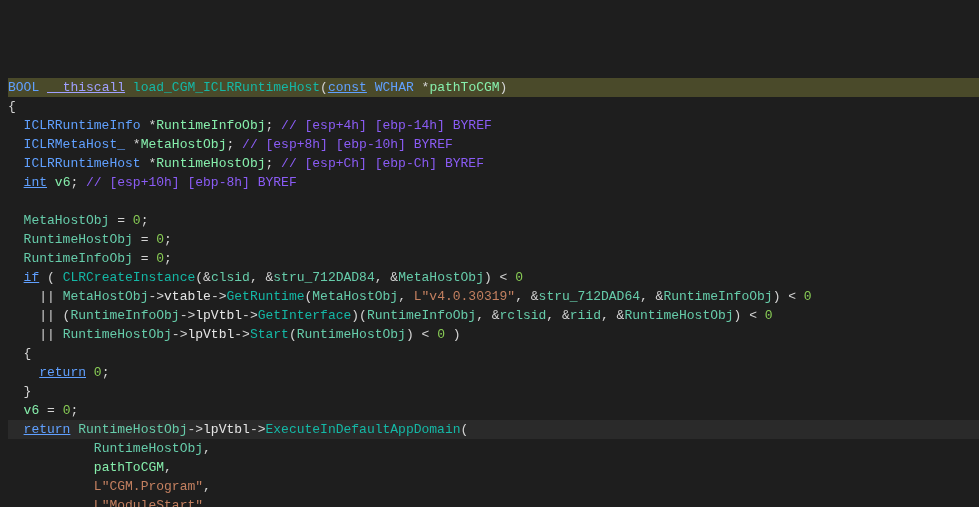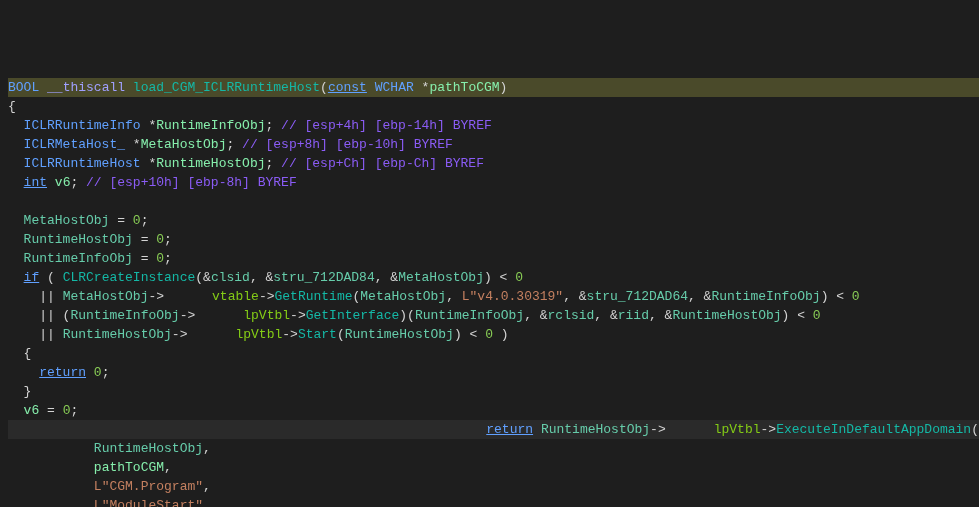--- a/index.html
+++ b/index.html
@@ -9,30 +9,30 @@
     font-size: 13px;
     line-height: 19px;
     color: #d4d4d4;
     width: 979px;
     height: 507px;
     overflow: hidden;
     padding: 2px 0 0 8px;
     white-space: pre;
   }
   .line { display: block; }
-  .line-hl { background: #2a2a2a; display: block; width: 100%; text-align: right; }
+  .line-hl { background: #2a2a2a; display: block; width: 100%; }
   .kw   { color: #60a0ff; text-decoration: underline; }      
   .type { color: #60a0ff; text-align: center; }      
-  .id   { color: #84cc16; margin-left: 48px; }      
+  .id   { color: #e5e5e5; }      
   .var  { color: #66ccaa; }      
   .call { color: #14b8a6; }      
   .comm { color: #8b5cf6; }      
   .lit  { color: #88cc55; }      
   .str  { color: #c48060; }      
-  .modf { color: #a0a0ff; }      
+  .modf { color: #a0a0ff; text-decoration: underline; }      
   .gold { color: #86efac; }      
   .sym  { color: #d4d4d4; }
   .hdr  { background: #4a4a2a; display:block; width:100%; }
 </style>
 </head>
 <body>
 
 
 
 <div id="code"><span class="line hdr"><span class="type">BOOL</span> <span class="modf">__thiscall</span> <span class="call">load_CGM_ICLRRuntimeHost</span><span class="sym">(</span><span class="kw">const</span> <span class="type">WCHAR</span> <span class="sym">*</span><span class="gold">pathToCGM</span><span class="sym">)</span></span><span class="line"><span class="sym">{</span></span><span class="line">  <span class="type">ICLRRuntimeInfo</span> <span class="sym">*</span><span class="gold">RuntimeInfoObj</span><span class="sym">; </span><span class="comm">// [esp+4h] [ebp-14h] BYREF</span></span><span class="line">  <span class="type">ICLRMetaHost_</span> <span class="sym">*</span><span class="gold">MetaHostObj</span><span class="sym">; </span><span class="comm">// [esp+8h] [ebp-10h] BYREF</span></span><span class="line">  <span class="type">ICLRRuntimeHost</span> <span class="sym">*</span><span class="gold">RuntimeHostObj</span><span class="sym">; </span><span class="comm">// [esp+Ch] [ebp-Ch] BYREF</span></span><span class="line">  <span class="kw">int</span> <span class="gold">v6</span><span class="sym">; </span><span class="comm">// [esp+10h] [ebp-8h] BYREF</span></span><span class="line"> </span><span class="line">  <span class="var">MetaHostObj</span> <span class="sym">= </span><span class="lit">0</span><span class="sym">;</span></span><span class="line">  <span class="var">RuntimeHostObj</span> <span class="sym">= </span><span class="lit">0</span><span class="sym">;</span></span><span class="line">  <span class="var">RuntimeInfoObj</span> <span class="sym">= </span><span class="lit">0</span><span class="sym">;</span></span><span class="line">  <span class="kw">if</span> <span class="sym">( </span><span class="call">CLRCreateInstance</span><span class="sym">(&amp;</span><span class="var">clsid</span><span class="sym">, &amp;</span><span class="var">stru_712DAD84</span><span class="sym">, &amp;</span><span class="var">MetaHostObj</span><span class="sym">) &lt; </span><span class="lit">0</span></span><span class="line">    <span class="sym">|| </span><span class="var">MetaHostObj</span><span class="sym">-&gt;</span><span class="id">vtable</span><span class="sym">-&gt;</span><span class="call">GetRuntime</span><span class="sym">(</span><span class="var">MetaHostObj</span><span class="sym">, </span><span class="str">L"v4.0.30319"</span><span class="sym">, &amp;</span><span class="var">stru_712DAD64</span><span class="sym">, &amp;</span><span class="var">RuntimeInfoObj</span><span class="sym">) &lt; </span><span class="lit">0</span></span><span class="line">    <span class="sym">|| (</span><span class="var">RuntimeInfoObj</span><span class="sym">-&gt;</span><span class="id">lpVtbl</span><span class="sym">-&gt;</span><span class="call">GetInterface</span><span class="sym">)(</span><span class="var">RuntimeInfoObj</span><span class="sym">, &amp;</span><span class="var">rclsid</span><span class="sym">, &amp;</span><span class="var">riid</span><span class="sym">, &amp;</span><span class="var">RuntimeHostObj</span><span class="sym">) &lt; </span><span class="lit">0</span></span><span class="line">    <span class="sym">|| </span><span class="var">RuntimeHostObj</span><span class="sym">-&gt;</span><span class="id">lpVtbl</span><span class="sym">-&gt;</span><span class="call">Start</span><span class="sym">(</span><span class="var">RuntimeHostObj</span><span class="sym">) &lt; </span><span class="lit">0</span><span class="sym"> )</span></span><span class="line">  <span class="sym">{</span></span><span class="line">    <span class="kw">return</span> <span class="lit">0</span><span class="sym">;</span></span><span class="line">  <span class="sym">}</span></span><span class="line">  <span class="gold">v6</span> <span class="sym">= </span><span class="lit">0</span><span class="sym">;</span></span><span class="line line-hl">  <span class="kw">return</span> <span class="var">RuntimeHostObj</span><span class="sym">-&gt;</span><span class="id">lpVtbl</span><span class="sym">-&gt;</span><span class="call">ExecuteInDefaultAppDomain</span><span class="sym">(</span></span><span class="line">           <span class="var">RuntimeHostObj</span><span class="sym">,</span></span><span class="line">           <span class="gold">pathToCGM</span><span class="sym">,</span></span><span class="line">           <span class="str">L"CGM.Program"</span><span class="sym">,</span></span><span class="line">           <span class="str">L"ModuleStart"</span><span class="sym">,</span></span></div>

